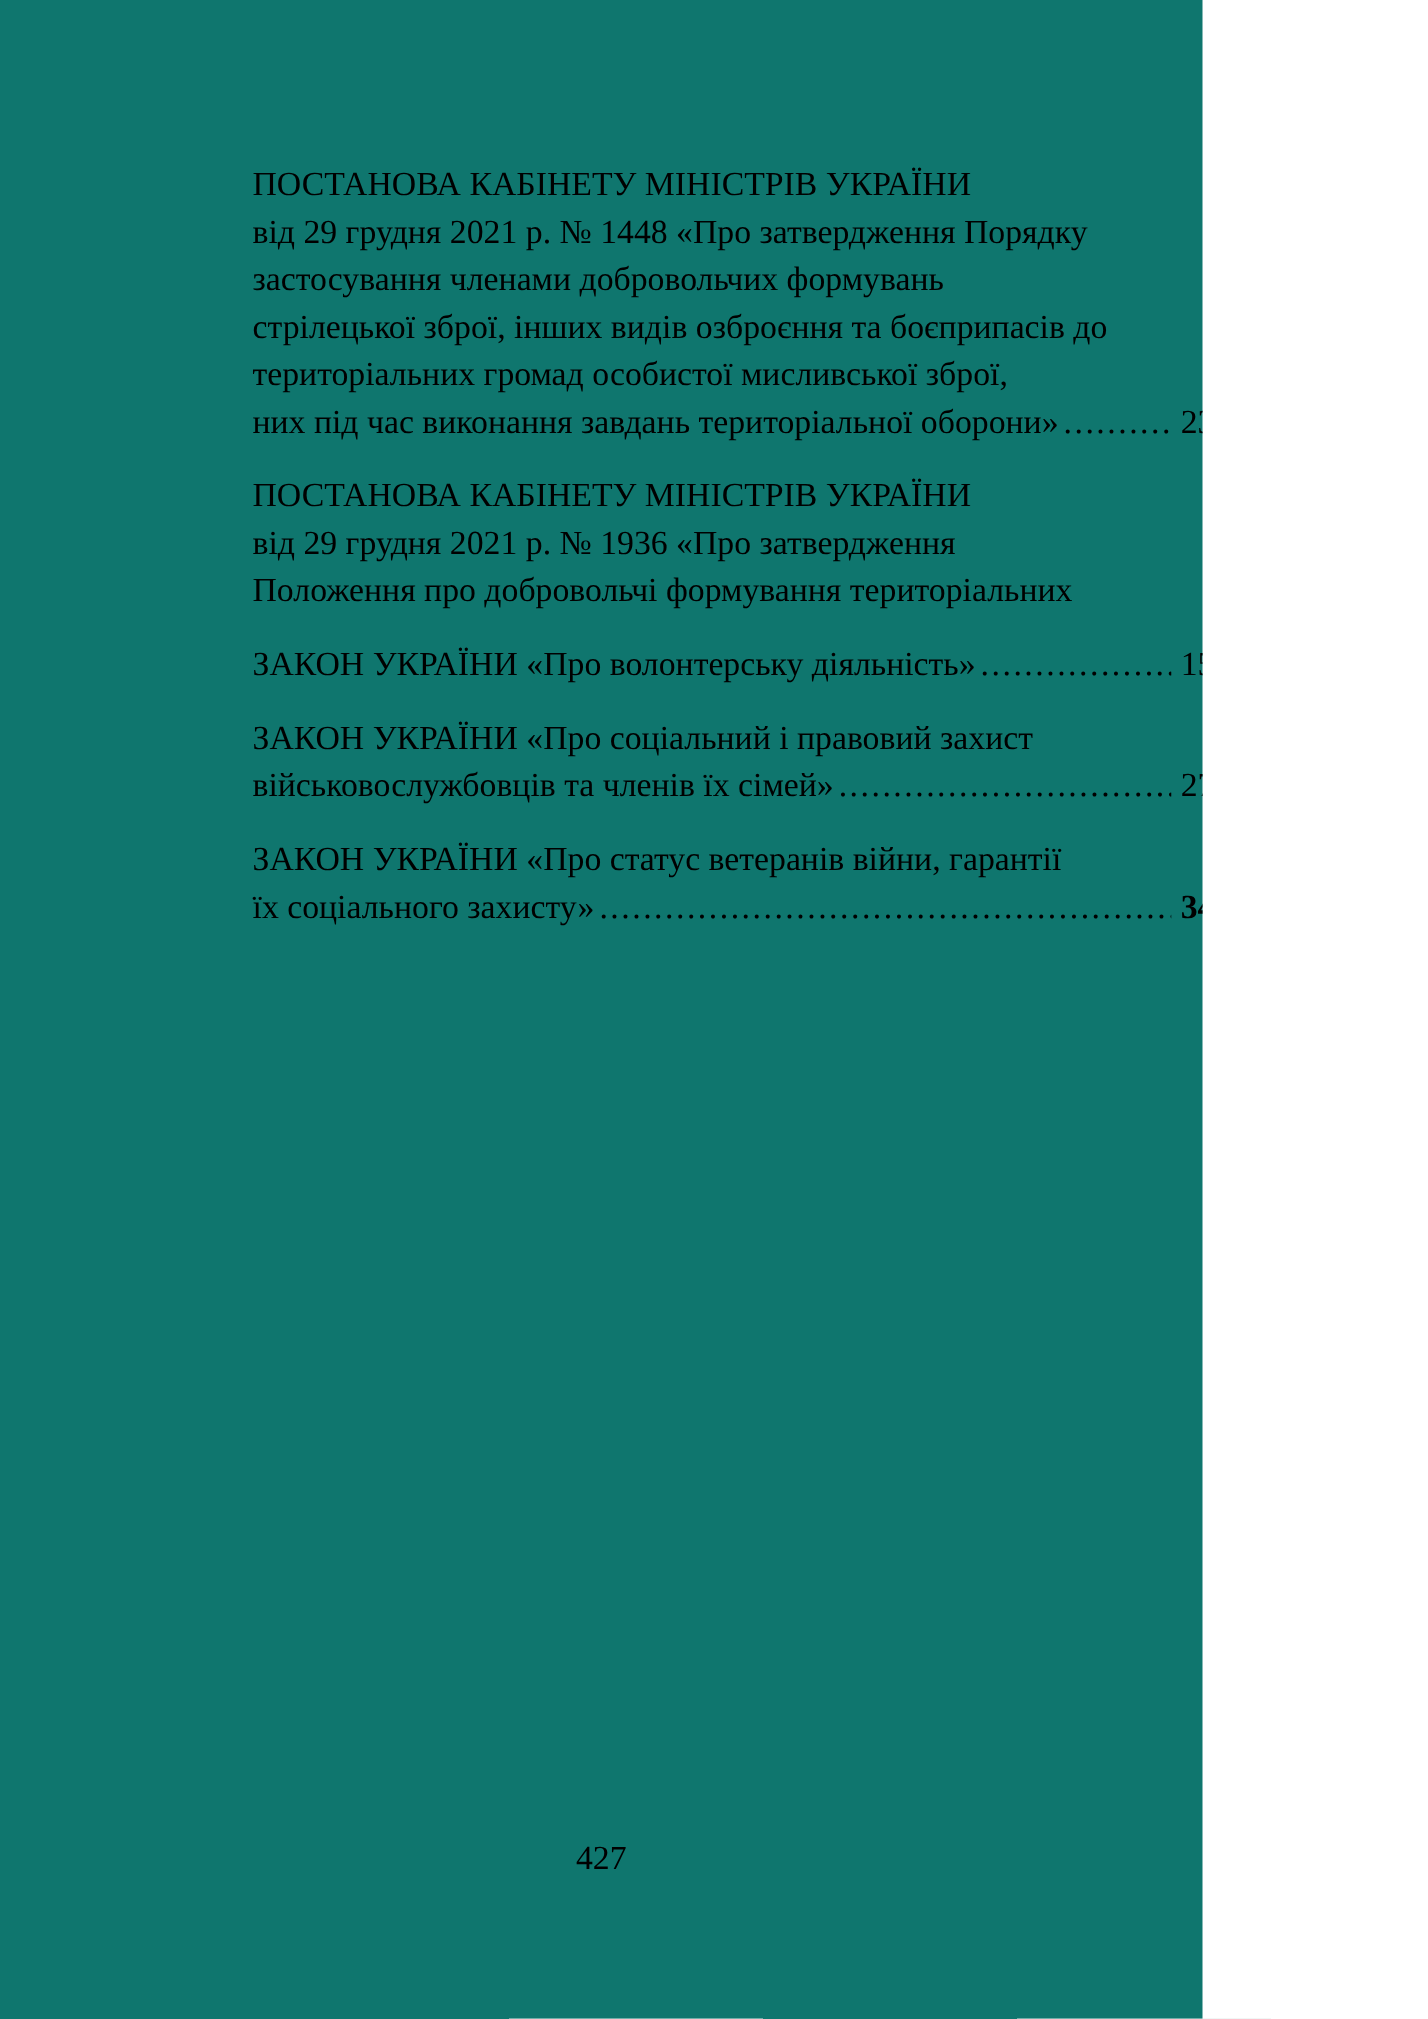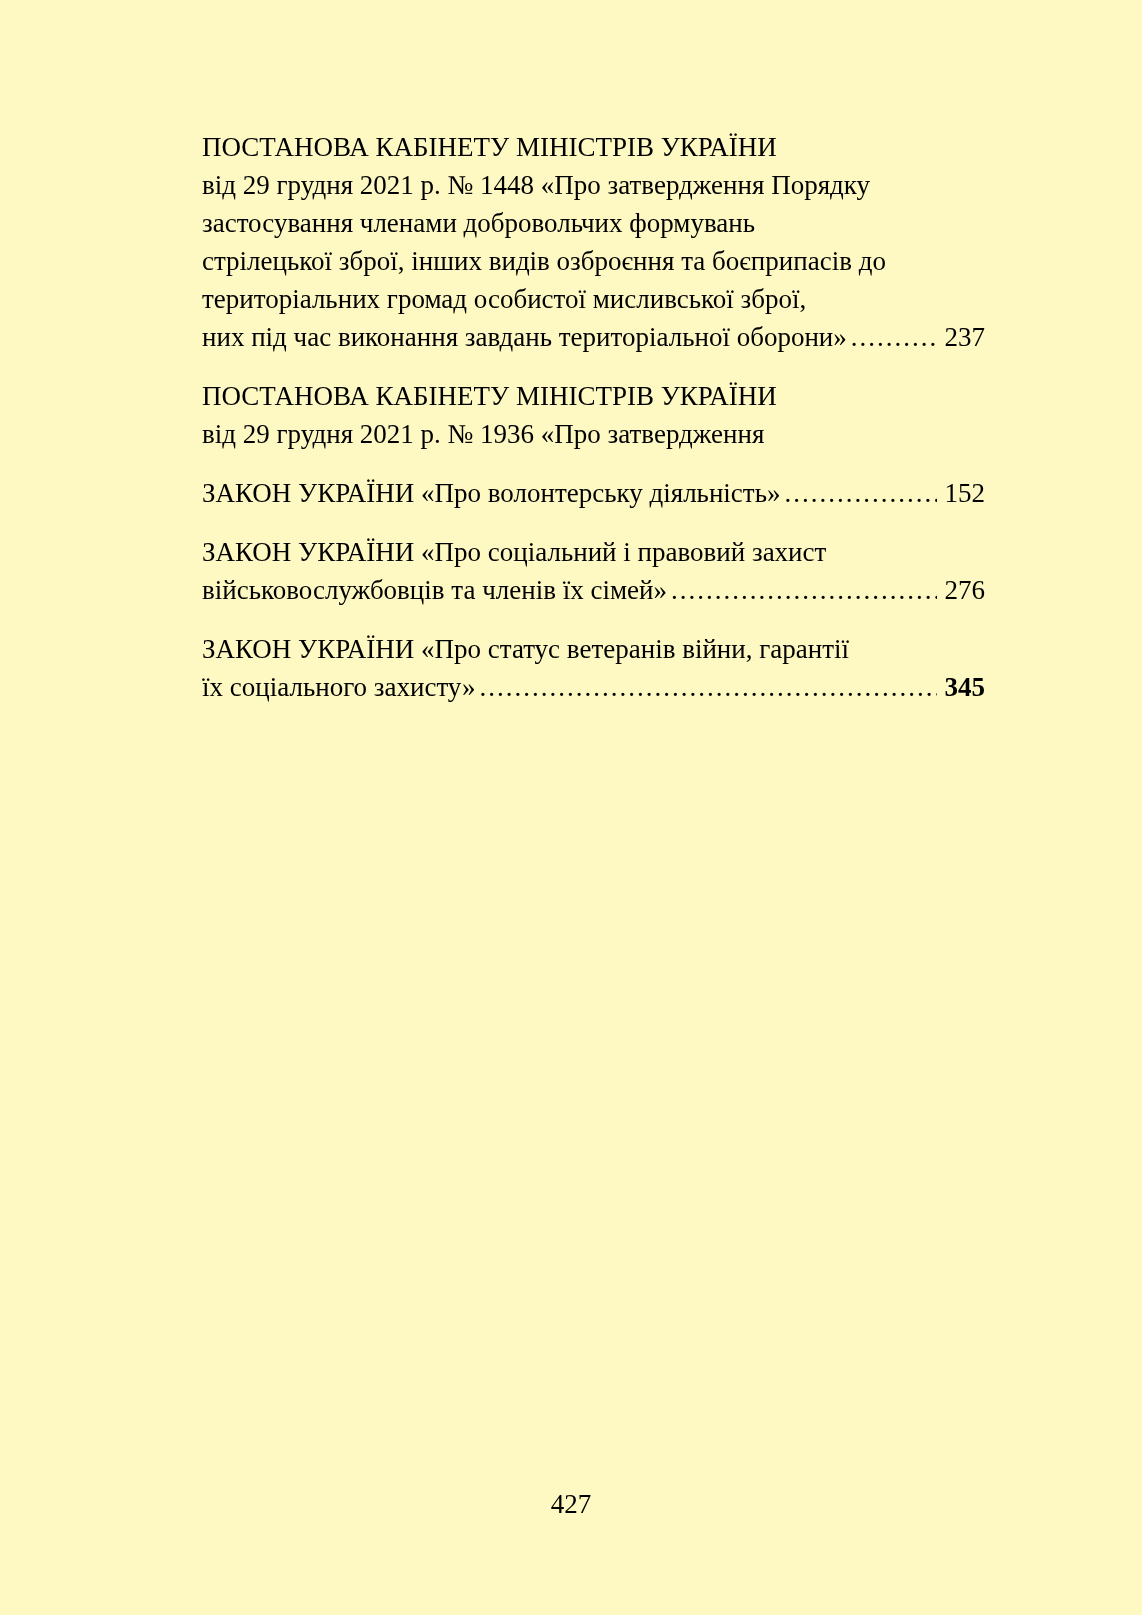--- a/index.html
+++ b/index.html
@@ -2,23 +2,23 @@
 <html><head>
 <meta charset="utf-8">
 <style>
   html, body {
     margin: 0;
     padding: 0;
     background: #ffffff;
   }
   .page {
     position: relative;
-    width: 1142px;
+    width: 962px;
     height: 1615px;
-    background: #fef9c3;
+    background: #0f766e;
     color: #000000;
     font-family: "Liberation Serif", serif;
     overflow: hidden;
   }
   .content {
     position: absolute;
     left: 202px;
     top: 128px;
     width: 783px;
   }
@@ -52,21 +52,21 @@
   }
   .pagenum {
     white-space: nowrap;
     flex: 0 0 auto;
   }
   .pagenum.bold {
     font-weight: bold;
   }
   .folio {
     position: absolute;
-    bottom: 96px;
+    bottom: 114px;
     left: 0;
     width: 100%;
     text-align: center;
     font-size: 27px;
     line-height: 30px;
   }
 </style>
 </head>
 <body>
 
@@ -80,20 +80,21 @@
         <div class="toc-line">територіальних громад особистої мисливської зброї,</div>
         <div class="toc-last">
           <span class="toc-text">них під час виконання завдань територіальної оборони»</span>
           <span class="leader"></span>
           <span class="pagenum">237</span>
         </div>
       </div>
       <div class="toc-entry">
         <div class="toc-line">ПОСТАНОВА КАБІНЕТУ МІНІСТРІВ УКРАЇНИ</div>
         <div class="toc-line">від 29 грудня 2021 р. № 1936 «Про затвердження</div>
+        <div class="toc-line">Положення про добровольчі формування територіальних</div>
       </div>
       <div class="toc-entry">
         <div class="toc-last">
           <span class="toc-text">ЗАКОН УКРАЇНИ «Про волонтерську діяльність»</span>
           <span class="leader"></span>
           <span class="pagenum">152</span>
         </div>
       </div>
       <div class="toc-entry">
         <div class="toc-line">ЗАКОН УКРАЇНИ «Про соціальний і правовий захист</div>

